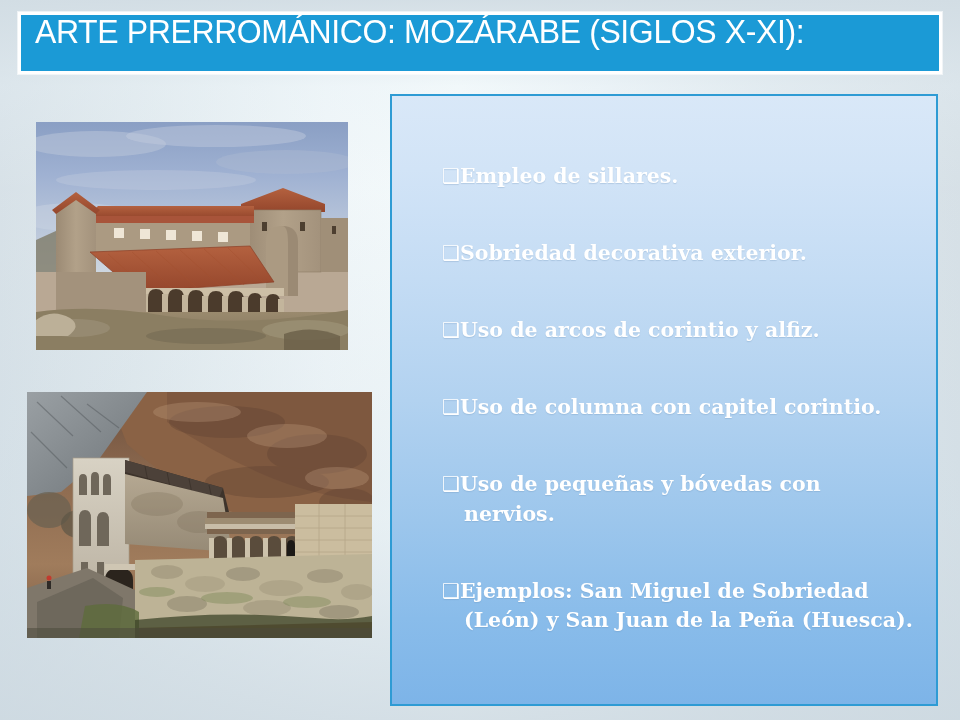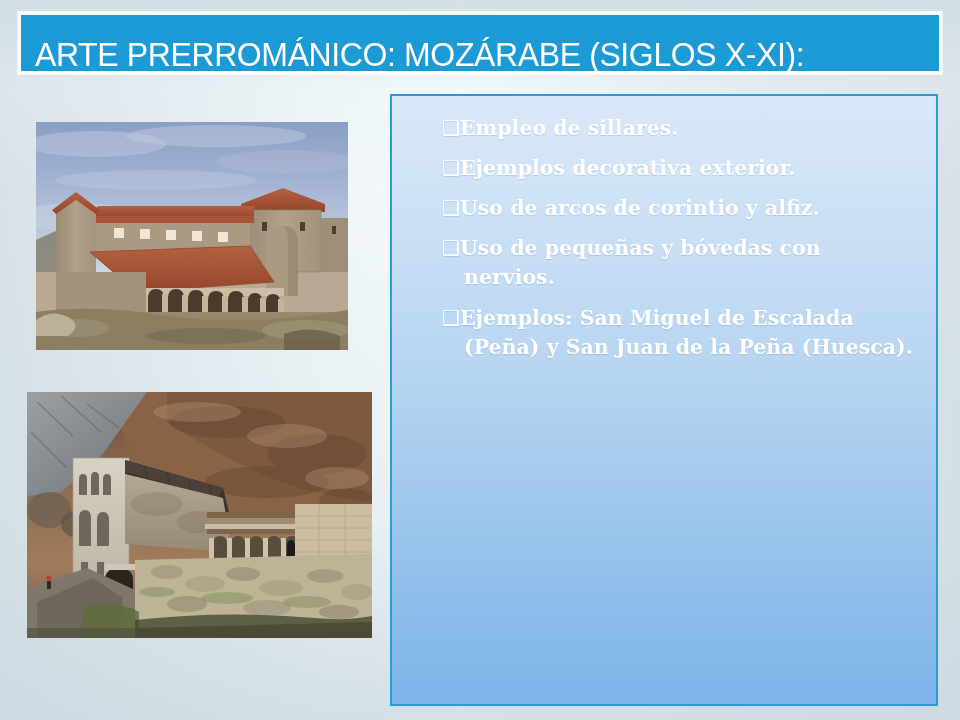--- a/index.html
+++ b/index.html
@@ -26,21 +26,21 @@
       rgba(205,217,225,0.8) 100%);
     pointer-events:none;
   }
 
   
   .title-bar {
     position:absolute;
     left:18px; top:12px; width:924px; height:62px;
     background:#1b9ad6;
     border:3px solid #ffffff;
-    display:flex; align-items:flex-end;
+    display:flex; align-items:flex-start;
     padding-left:14px;
     box-shadow:0 0 0 1px rgba(255,255,255,0.6);
   }
   .title-text {
     color:#ffffff;
     font-size:33px;
     font-weight:400;
     letter-spacing:-0.4px;
     line-height:1;
     white-space:nowrap;
@@ -77,20 +77,21 @@
   .bullet-item {
     color:#ffffff;
     font-family:"DejaVu Serif", serif;
     font-weight:bold;
     font-size:20.5px;
     line-height:1.42;
     margin-bottom:11px;
     text-indent:-22px;
     padding-left:22px;
     text-shadow:0 1px 1px rgba(90,130,170,0.25);
+    margin-top:48px;
   }
   .bullet-item .glyph {
     font-family:"DejaVu Sans", sans-serif;
     font-weight:normal;
     font-size:20px;
   }
 </style>
 </head>
 <body>
 
@@ -360,25 +361,28 @@
     <rect x="0" y="236" width="345" height="10" fill="#4c4a3c" opacity="0.55"></rect>
   </svg>
 </div>
 
 <div class="content-panel">
   <ul class="bullet-list">
     <li class="bullet-item">
       <span class="glyph">❑</span><span>Empleo de sillares.</span>
     </li>
     <li class="bullet-item">
-      <span class="glyph">❑</span><span>Ejemplos decorativa exterior.</span>
+      <span class="glyph">❑</span><span>Sobriedad decorativa exterior.</span>
     </li>
     <li class="bullet-item">
       <span class="glyph">❑</span><span>Uso de arcos de corintio y alfiz.</span>
     </li>
     <li class="bullet-item">
+      <span class="glyph">❑</span><span>Uso de columna con capitel corintio.</span>
+    </li>
+    <li class="bullet-item">
       <span class="glyph">❑</span><span>Uso de pequeñas y bóvedas con nervios.</span>
     </li>
     <li class="bullet-item">
-      <span class="glyph">❑</span><span>Ejemplos: San Miguel de Escalada (Peña) y San Juan de la Peña (Huesca).</span>
+      <span class="glyph">❑</span><span>Ejemplos: San Miguel de Sobriedad (León) y San Juan de la Peña (Huesca).</span>
     </li>
   </ul>
 </div>
 
 </body></html>

